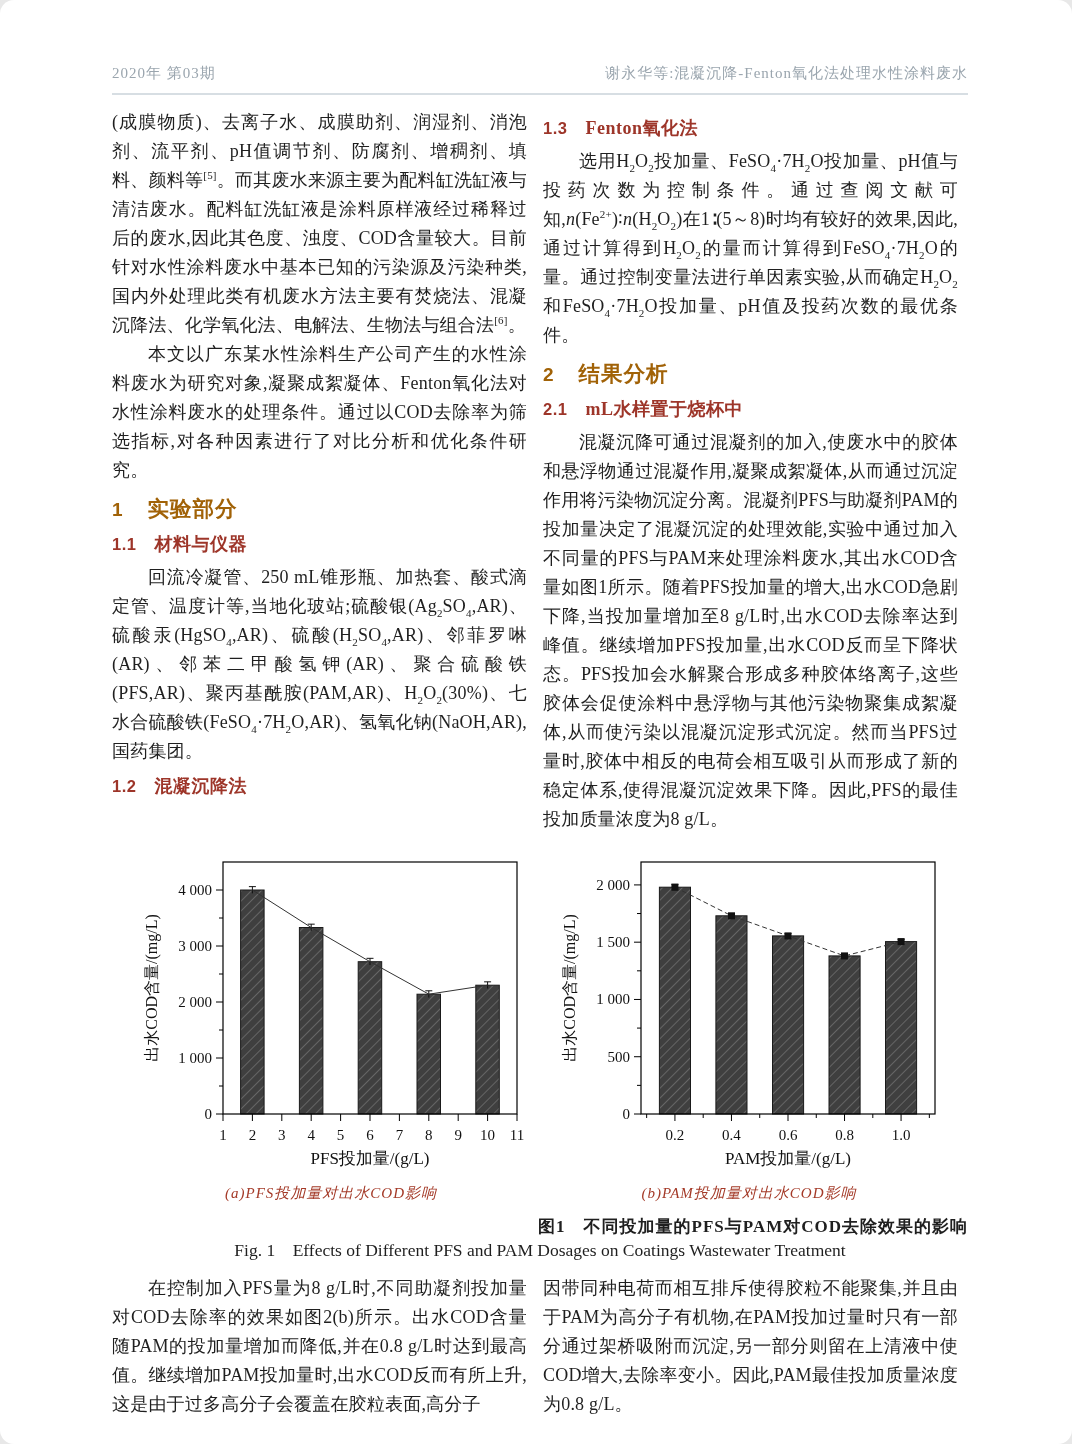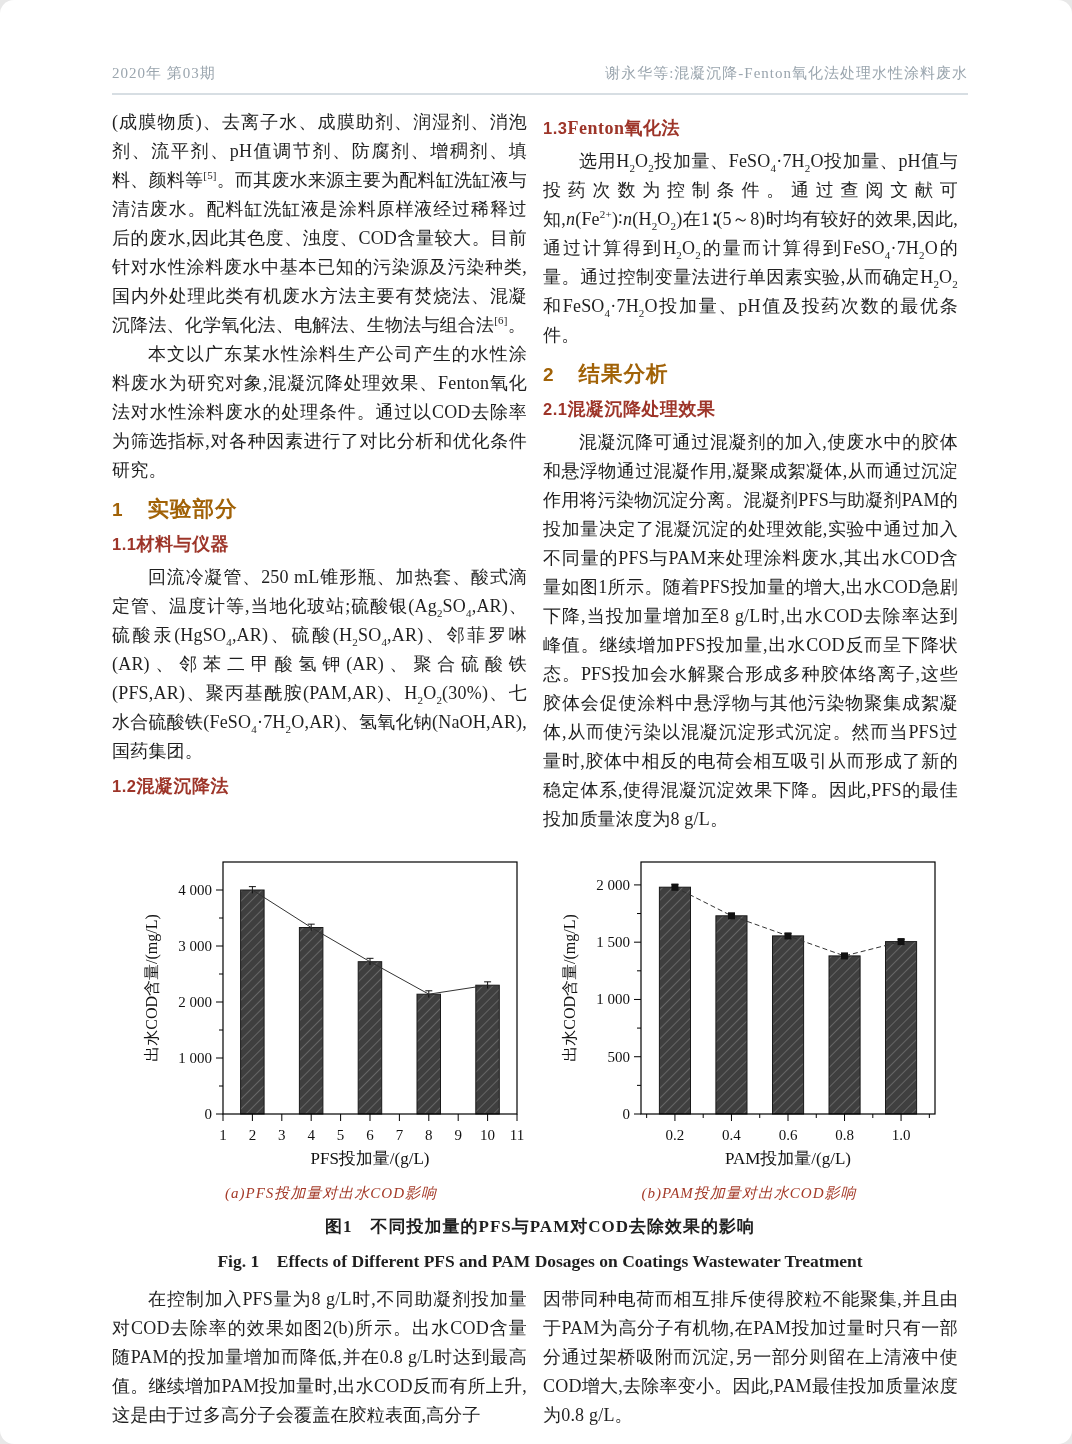--- a/index.html
+++ b/index.html
@@ -12,54 +12,54 @@
     font-size:15px;color:#9aa5ae;letter-spacing:1px;}
   .hdr-rule{border:none;border-top:2px solid #d7dee3;margin:10px 0 0 0;}
   .cols{display:flex;gap:16px;margin-top:13px;}
   .col{width:415px;font-size:18px;line-height:29px;text-align:justify;letter-spacing:.2px;}
   .col p{margin:0;}
   p.ind{text-indent:2em;}
   sub,sup{font-size:11px;line-height:0;}
   h1.sec{font-size:21.5px;font-weight:bold;color:#a16207;margin:10px 0 6px 0;letter-spacing:1px;}
   h1.sec .num{margin-right:24px;font-family:"Liberation Sans","DejaVu Sans",sans-serif;font-size:19px;}
   h2.sec{font-size:18px;font-weight:bold;color:#9d3529;margin:6px 0 4px 0;letter-spacing:.5px;}
-  h2.sec .num{font-family:"Liberation Sans","DejaVu Sans",sans-serif;font-size:16.5px;}
+  h2.sec .num{margin-right:18px;font-family:"Liberation Sans","DejaVu Sans",sans-serif;font-size:16.5px;}
   .figure{margin-top:14px;}
   .chart-row{display:flex;justify-content:center;gap:26px;}
   .panel{display:flex;flex-direction:column;align-items:center;}
   .panel-caption{font-size:15px;color:#a43a28;font-style:italic;letter-spacing:1px;margin-top:2px;}
-  .fig-cap-zh{text-align:center;font-weight:bold;font-size:17px;margin-top:12px;letter-spacing:1px;}
-  .fig-cap-en{text-align:center;font-weight:bold;font-size:17.5px;margin-top:11px;}
+  .fig-cap-zh{text-align:right;font-weight:bold;font-size:17px;margin-top:12px;letter-spacing:1px;}
+  .fig-cap-en{text-align:center;font-weight:normal;font-size:17.5px;margin-top:0;}
   .cols.bottom{margin-top:12px;}
 </style>
 </head>
 <body>
 
 <div class="page">
 
   <div class="hdr">
     <span>2020年 第03期</span>
     <span>谢永华等:混凝沉降-Fenton氧化法处理水性涂料废水</span>
   </div>
   <hr class="hdr-rule">
 
   <div class="cols">
     <div class="col">
       <p>(成膜物质)、去离子水、成膜助剂、润湿剂、消泡剂、流平剂、pH值调节剂、防腐剂、增稠剂、填料、颜料等<sup>[5]</sup>。而其废水来源主要为配料缸洗缸液与清洁废水。配料缸洗缸液是涂料原样液经过稀释过后的废水,因此其色度、浊度、COD含量较大。目前针对水性涂料废水中基本已知的污染源及污染种类,国内外处理此类有机废水方法主要有焚烧法、混凝沉降法、化学氧化法、电解法、生物法与组合法<sup>[6]</sup>。</p>
-      <p class="ind">本文以广东某水性涂料生产公司产生的水性涂料废水为研究对象,混凝沉降处理效果、Fenton氧化法对水性涂料废水的处理条件。通过以COD去除率为筛选指标,对各种因素进行了对比分析和优化条件研究。</p>
+      <p class="ind">本文以广东某水性涂料生产公司产生的水性涂料废水为研究对象,凝聚成絮凝体、Fenton氧化法对水性涂料废水的处理条件。通过以COD去除率为筛选指标,对各种因素进行了对比分析和优化条件研究。</p>
       <h1 class="sec"><span class="num">1</span><span>实验部分</span></h1>
       <h2 class="sec"><span class="num">1.1</span><span>材料与仪器</span></h2>
       <p class="ind">回流冷凝管、250 mL锥形瓶、加热套、酸式滴定管、温度计等,当地化玻站;硫酸银(Ag<sub>2</sub>SO<sub>4</sub>,AR)、硫酸汞(HgSO<sub>4</sub>,AR)、硫酸(H<sub>2</sub>SO<sub>4</sub>,AR)、邻菲罗啉(AR)、邻苯二甲酸氢钾(AR)、聚合硫酸铁(PFS,AR)、聚丙基酰胺(PAM,AR)、H<sub>2</sub>O<sub>2</sub>(30%)、七水合硫酸铁(FeSO<sub>4</sub>·7H<sub>2</sub>O,AR)、氢氧化钠(NaOH,AR),国药集团。</p>
       <h2 class="sec"><span class="num">1.2</span><span>混凝沉降法</span></h2>
     </div>
     <div class="col">
       <h2 class="sec"><span class="num">1.3</span><span>Fenton氧化法</span></h2>
       <p class="ind">选用H<sub>2</sub>O<sub>2</sub>投加量、FeSO<sub>4</sub>·7H<sub>2</sub>O投加量、pH值与投药次数为控制条件。通过查阅文献可知,<i>n</i>(Fe<sup>2+</sup>)∶<i>n</i>(H<sub>2</sub>O<sub>2</sub>)在1∶(5～8)时均有较好的效果,因此,通过计算得到H<sub>2</sub>O<sub>2</sub>的量而计算得到FeSO<sub>4</sub>·7H<sub>2</sub>O的量。通过控制变量法进行单因素实验,从而确定H<sub>2</sub>O<sub>2</sub>和FeSO<sub>4</sub>·7H<sub>2</sub>O投加量、pH值及投药次数的最优条件。</p>
       <h1 class="sec"><span class="num">2</span><span>结果分析</span></h1>
-      <h2 class="sec"><span class="num">2.1</span><span>混凝沉降处理效果</span></h2>
+      <h2 class="sec"><span class="num">2.1</span><span>mL水样置于烧杯中</span></h2>
       <p class="ind">混凝沉降可通过混凝剂的加入,使废水中的胶体和悬浮物通过混凝作用,凝聚成絮凝体,从而通过沉淀作用将污染物沉淀分离。混凝剂PFS与助凝剂PAM的投加量决定了混凝沉淀的处理效能,实验中通过加入不同量的PFS与PAM来处理涂料废水,其出水COD含量如图1所示。随着PFS投加量的增大,出水COD急剧下降,当投加量增加至8 g/L时,出水COD去除率达到峰值。继续增加PFS投加量,出水COD反而呈下降状态。PFS投加会水解聚合形成多种胶体络离子,这些胶体会促使涂料中悬浮物与其他污染物聚集成絮凝体,从而使污染以混凝沉淀形式沉淀。然而当PFS过量时,胶体中相反的电荷会相互吸引从而形成了新的稳定体系,使得混凝沉淀效果下降。因此,PFS的最佳投加质量浓度为8 g/L。</p>
     </div>
   </div>
 
   <div class="figure">
     <div class="chart-row">
       <div class="panel">
         <div><svg width="392" height="330" viewBox="0 0 392 330" xmlns="http://www.w3.org/2000/svg">
               <defs>
                 <pattern id="h0" width="7" height="7" patternUnits="userSpaceOnUse" patternTransform="rotate(45)">

